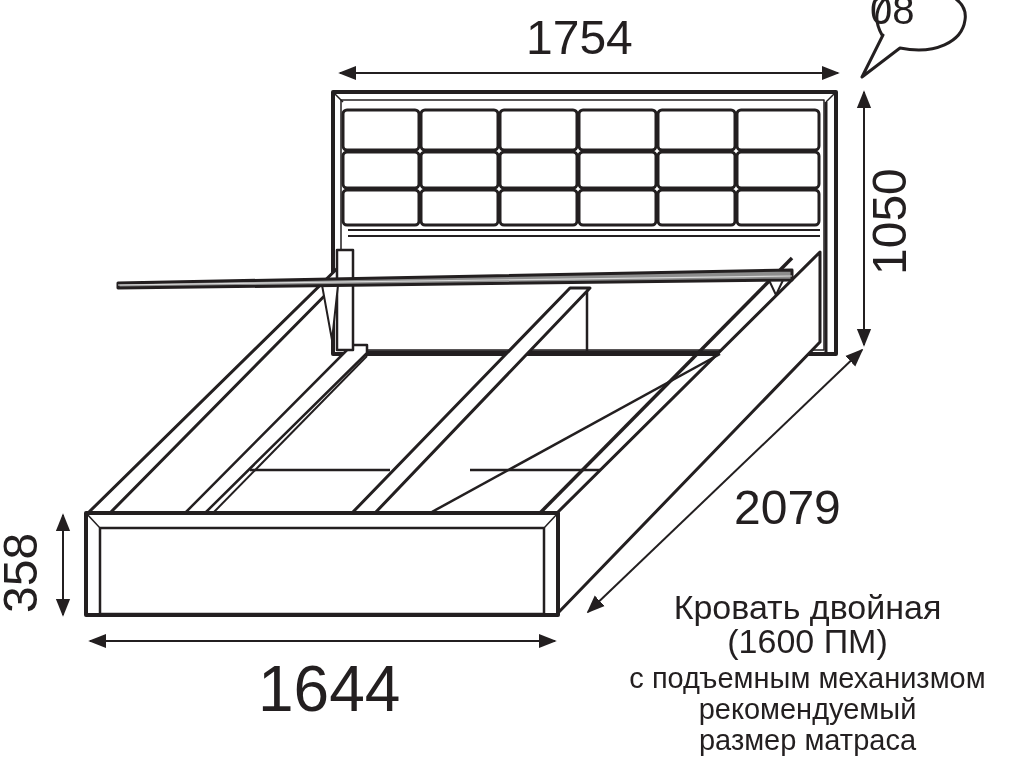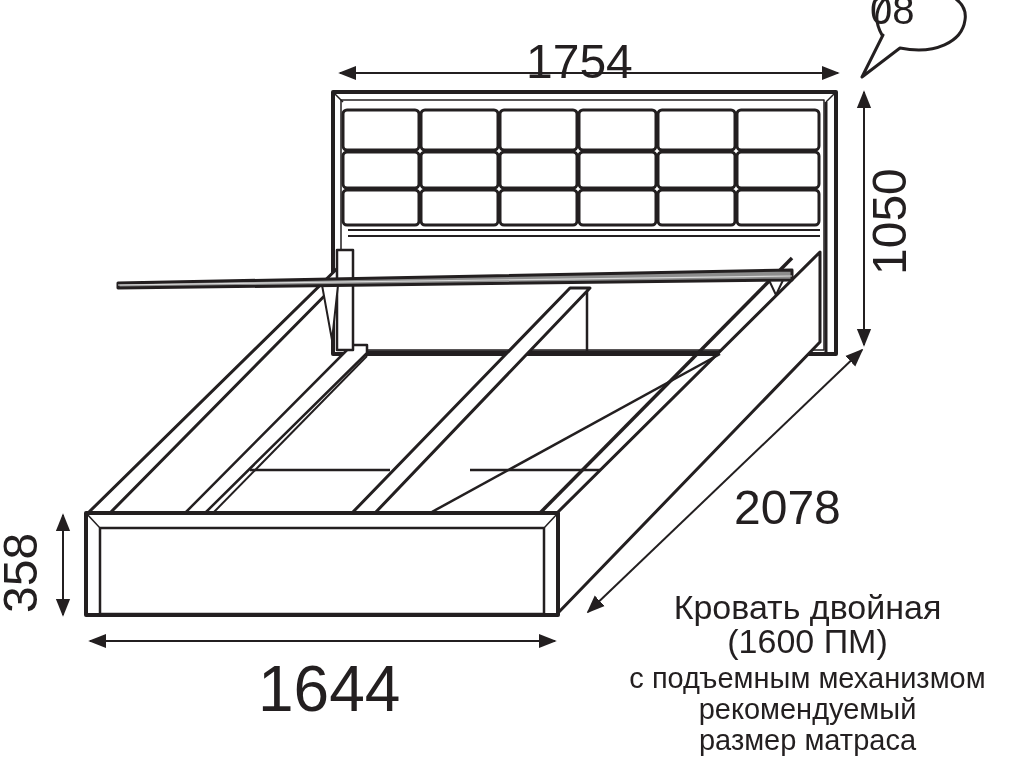--- a/index.html
+++ b/index.html
@@ -1,19 +1,19 @@
 <!DOCTYPE html>
 <html><head>
   <meta charset="utf-8">
   <style>
     html, body { margin:0; padding:0; background:#ffffff; }
     body { width:1024px; height:768px; overflow:hidden; position:relative; font-family:"Liberation Sans", sans-serif; color:#231f20; }
     svg.drawing { position:absolute; left:0; top:0; }
     .lbl { position:absolute; font-family:"Liberation Sans", sans-serif; color:#231f20; white-space:nowrap; line-height:1; }
-    .dim-top { left:526px; top:14px; font-size:48px;margin-top:24px; }
+    .dim-top { left:526px; top:14px; font-size:48px; }
     .dim-right { left:866px; top:275px; font-size:48px; transform-origin:0 0; transform:rotate(-90deg); }
     .dim-left { left:-3px; top:613px; font-size:48px; transform-origin:0 0; transform:rotate(-90deg); }
     .dim-bottom { left:258px; top:657px; font-size:64px; }
     .dim-depth { left:734px; top:484px; font-size:48px; }
     .badge { position:absolute; left:870px; top:-10px; font-size:40px; }
     .caption { position:absolute; left:585px; top:590px; width:445px; text-align:center; }
     .cap-line { display:block; line-height:1; }
     .cap-title { font-size:34px; margin-bottom:0px; }
     .cap-sub { font-size:34px; margin-bottom:6px; }
     .cap-small { font-size:29px; margin-bottom:2px; }
@@ -105,21 +105,21 @@
 
   <g stroke="#231f20" stroke-width="3" fill="#ffffff" stroke-linejoin="round">
     <path d="M882,35 C868,10 885,-12 915,-12 C948,-12 968,2 965,20 C962,42 935,55 900,48 L862,77 L883,35 Z"></path>
   </g>
 </svg>
 
 <div class="lbl dim-top">1754</div>
 <div class="lbl dim-right">1050</div>
 <div class="lbl dim-left">358</div>
 <div class="lbl dim-bottom">1644</div>
-<div class="lbl dim-depth">2078</div>
+<div class="lbl dim-depth">2079</div>
 <div class="lbl badge">08</div>
 
 <div class="caption">
   <span class="cap-line cap-title">Кровать двойная</span>
   <span class="cap-line cap-sub">(1600 ПМ)</span>
   <span class="cap-line cap-small">с подъемным механизмом</span>
   <span class="cap-line cap-small">рекомендуемый</span>
   <span class="cap-line cap-small">размер матраса</span>
 </div>
 

